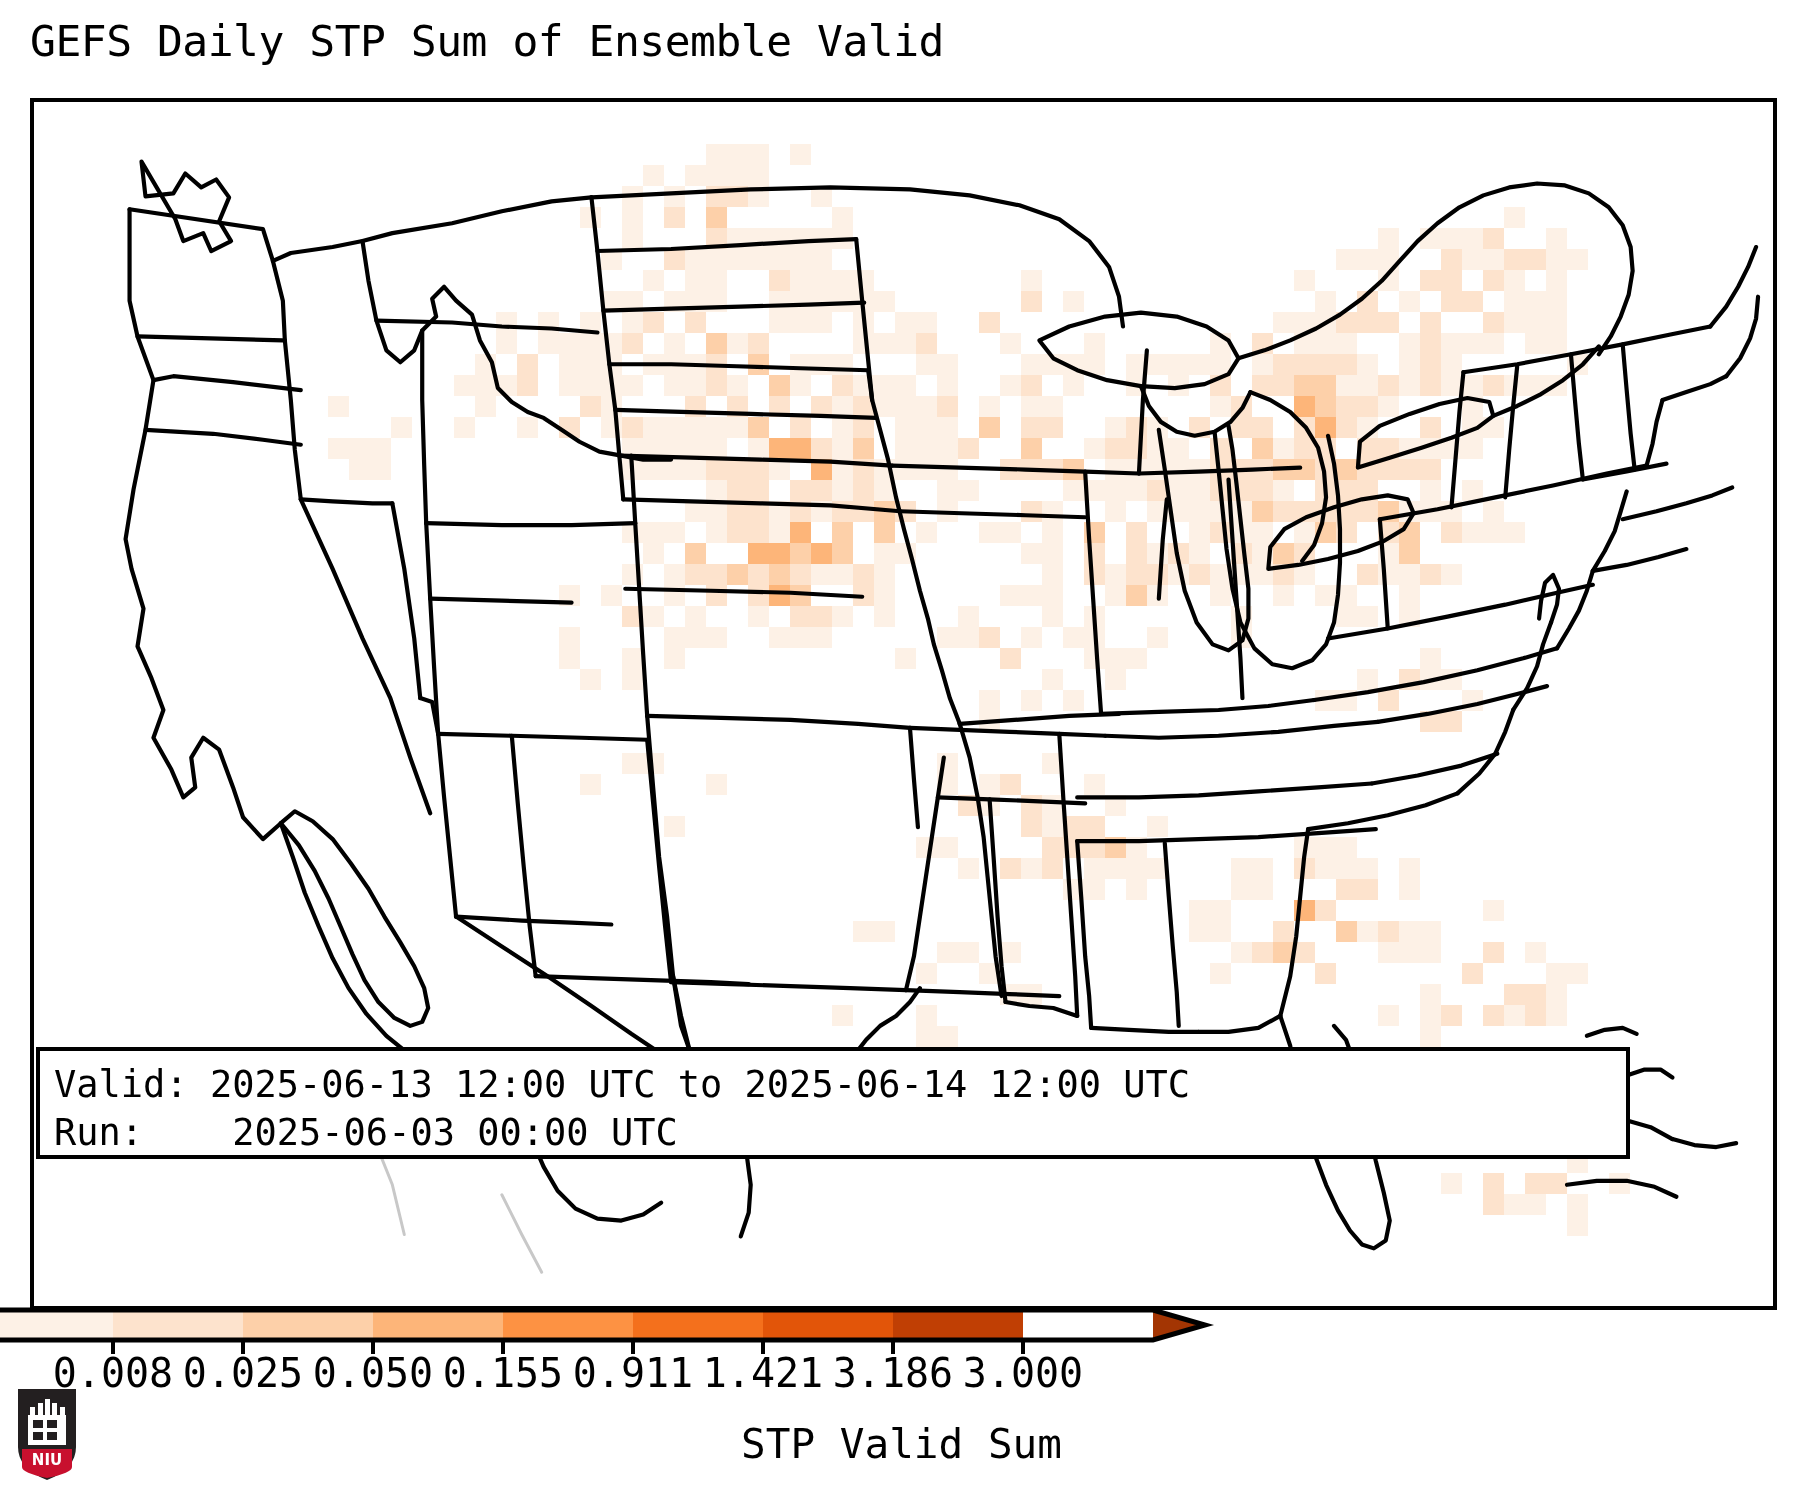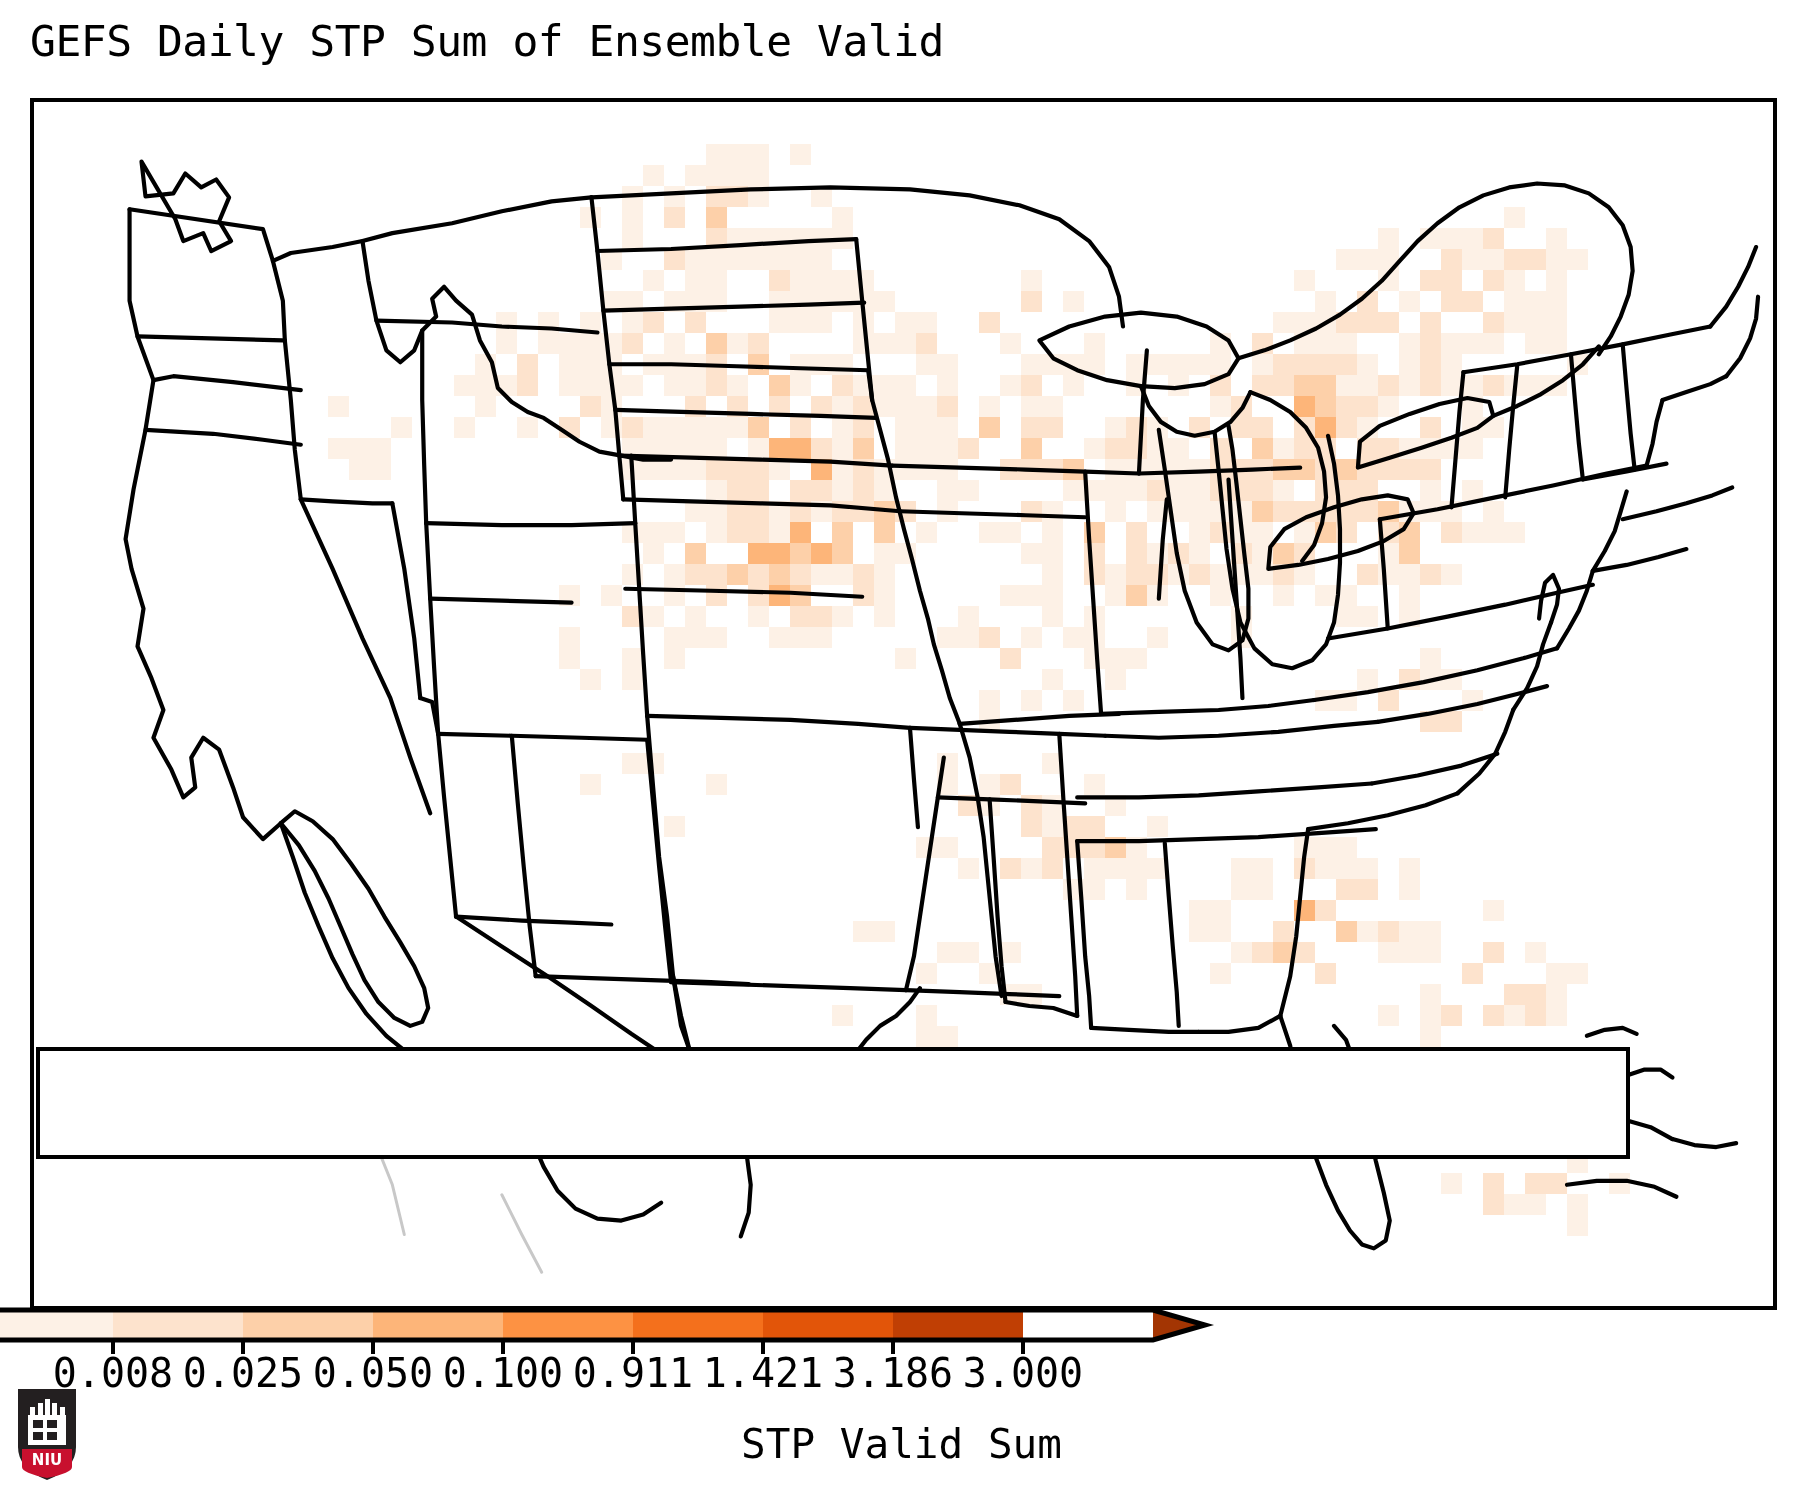--- a/index.html
+++ b/index.html
@@ -903,20 +903,22 @@
       <path d="M1646 1044 L1668 1050 L1690 1052 L1710 1048"></path>
       <path d="M1540 1090 L1570 1086 L1600 1086 L1628 1092 L1650 1102"></path>
 
       <path d="M470 1100 L490 1140 L510 1178" stroke="#c8c8c8" stroke-width="3"></path>
       <path d="M340 1040 L360 1090 L372 1140" stroke="#c8c8c8" stroke-width="3"></path>
     </g>
   </svg>
 </div>
 
 <div id="annot">
+  <div class="annot-line">Valid: 2025-06-13 12:00 UTC to 2025-06-14 12:00 UTC</div>
+  <div class="annot-line">Run:    2025-06-03 00:00 UTC</div>
 </div>
 
 <div id="cbar-wrap">
   <svg id="cbar-svg" width="1803" height="60" viewBox="0 0 1803 60">
     <g id="cbar-segments">
         <path d="M-17 10 L-17 40 L-69 25 Z" fill="#ffffff"></path>
         <rect x="-17" y="10" width="130" height="30" fill="#fdf1e6"></rect>
         <rect x="113" y="10" width="130" height="30" fill="#fde3cd"></rect>
         <rect x="243" y="10" width="130" height="30" fill="#fdd0a9"></rect>
         <rect x="373" y="10" width="130" height="30" fill="#fdb579"></rect>
@@ -939,21 +941,21 @@
         <line x1="893" x2="893" y1="40" y2="54"></line>
         <line x1="1023" x2="1023" y1="40" y2="54"></line>
       </g>
   </svg>
 </div>
 
 <div id="ticklabels">
     <div class="tick-label" style="left: 113px;">0.008</div>
     <div class="tick-label" style="left: 243px;">0.025</div>
     <div class="tick-label" style="left: 373px;">0.050</div>
-    <div class="tick-label" style="left: 503px;">0.100</div>
+    <div class="tick-label" style="left: 503px;">0.155</div>
     <div class="tick-label" style="left: 633px;">0.911</div>
     <div class="tick-label" style="left: 763px;">1.421</div>
     <div class="tick-label" style="left: 893px;">3.186</div>
     <div class="tick-label" style="left: 1023px;">3.000</div>
   </div>
 
 <div id="cbar-title">STP Valid Sum</div>
 
 <svg id="niu-logo" viewBox="0 0 66 98">
   <path d="M4 4 L62 4 L62 62 Q62 84 33 95 Q4 84 4 62 Z" fill="#231f20"></path>

